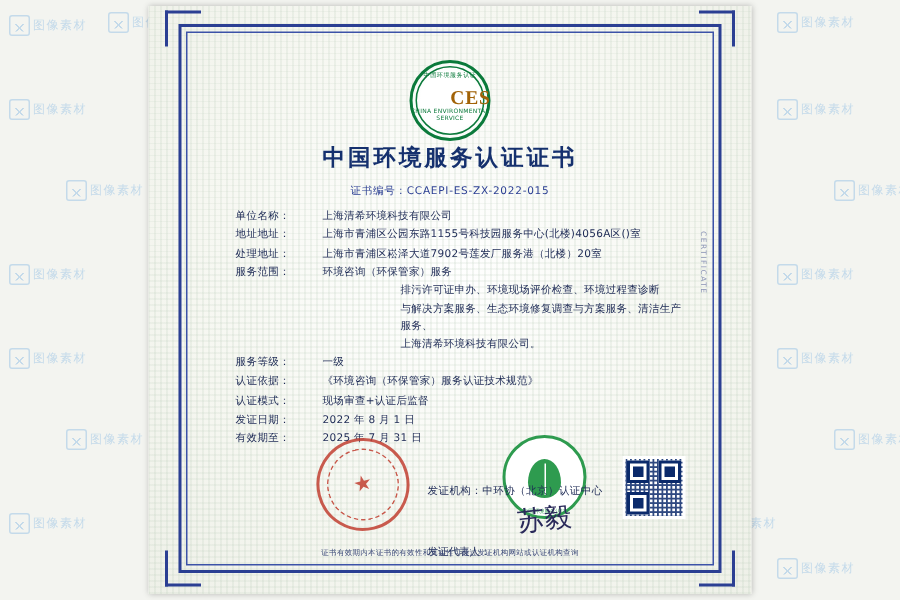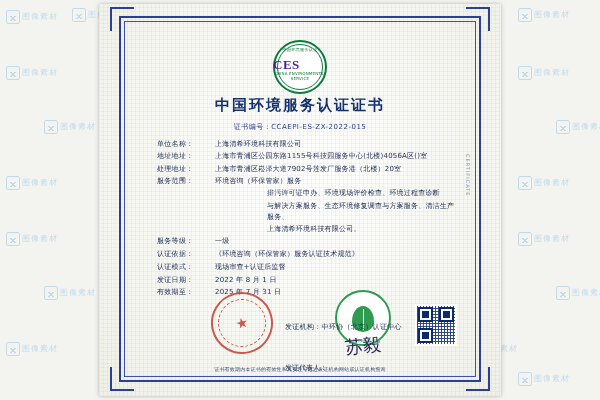--- a/index.html
+++ b/index.html
@@ -65,22 +65,22 @@
     position:absolute;left:50%;top:36px;transform:translateX(-50%);
     width:54px;height:54px;
   }
   .logo-ring{
     position:absolute;inset:0;border-radius:50%;
     border:2px solid #0b7a3b;
     background:radial-gradient(circle at 50% 50%,#ffffff 55%,#eaf5ec 100%);
   }
   .logo-ring2{position:absolute;inset:4px;border-radius:50%;border:1px solid #0b7a3b;}
   .logo-text{
-    position:absolute;left:0;right:0;top:17px;text-align:left;
-    font:bold 13px "Liberation Serif",serif;color:#4c1d95;letter-spacing:.5px;
+    position:absolute;left:0;right:0;top:17px;text-align:right;
+    font:bold 13px "Liberation Serif",serif;color:#a16207;letter-spacing:.5px;
   }
   .logo-sub{
     position:absolute;left:0;right:0;top:31px;text-align:center;
     font-size:4px;color:#0b7a3b;letter-spacing:.2px;
   }
   .logo-top{
     position:absolute;left:0;right:0;top:7px;text-align:center;
     font-size:4px;color:#0b7a3b;letter-spacing:.4px;
   }
   

